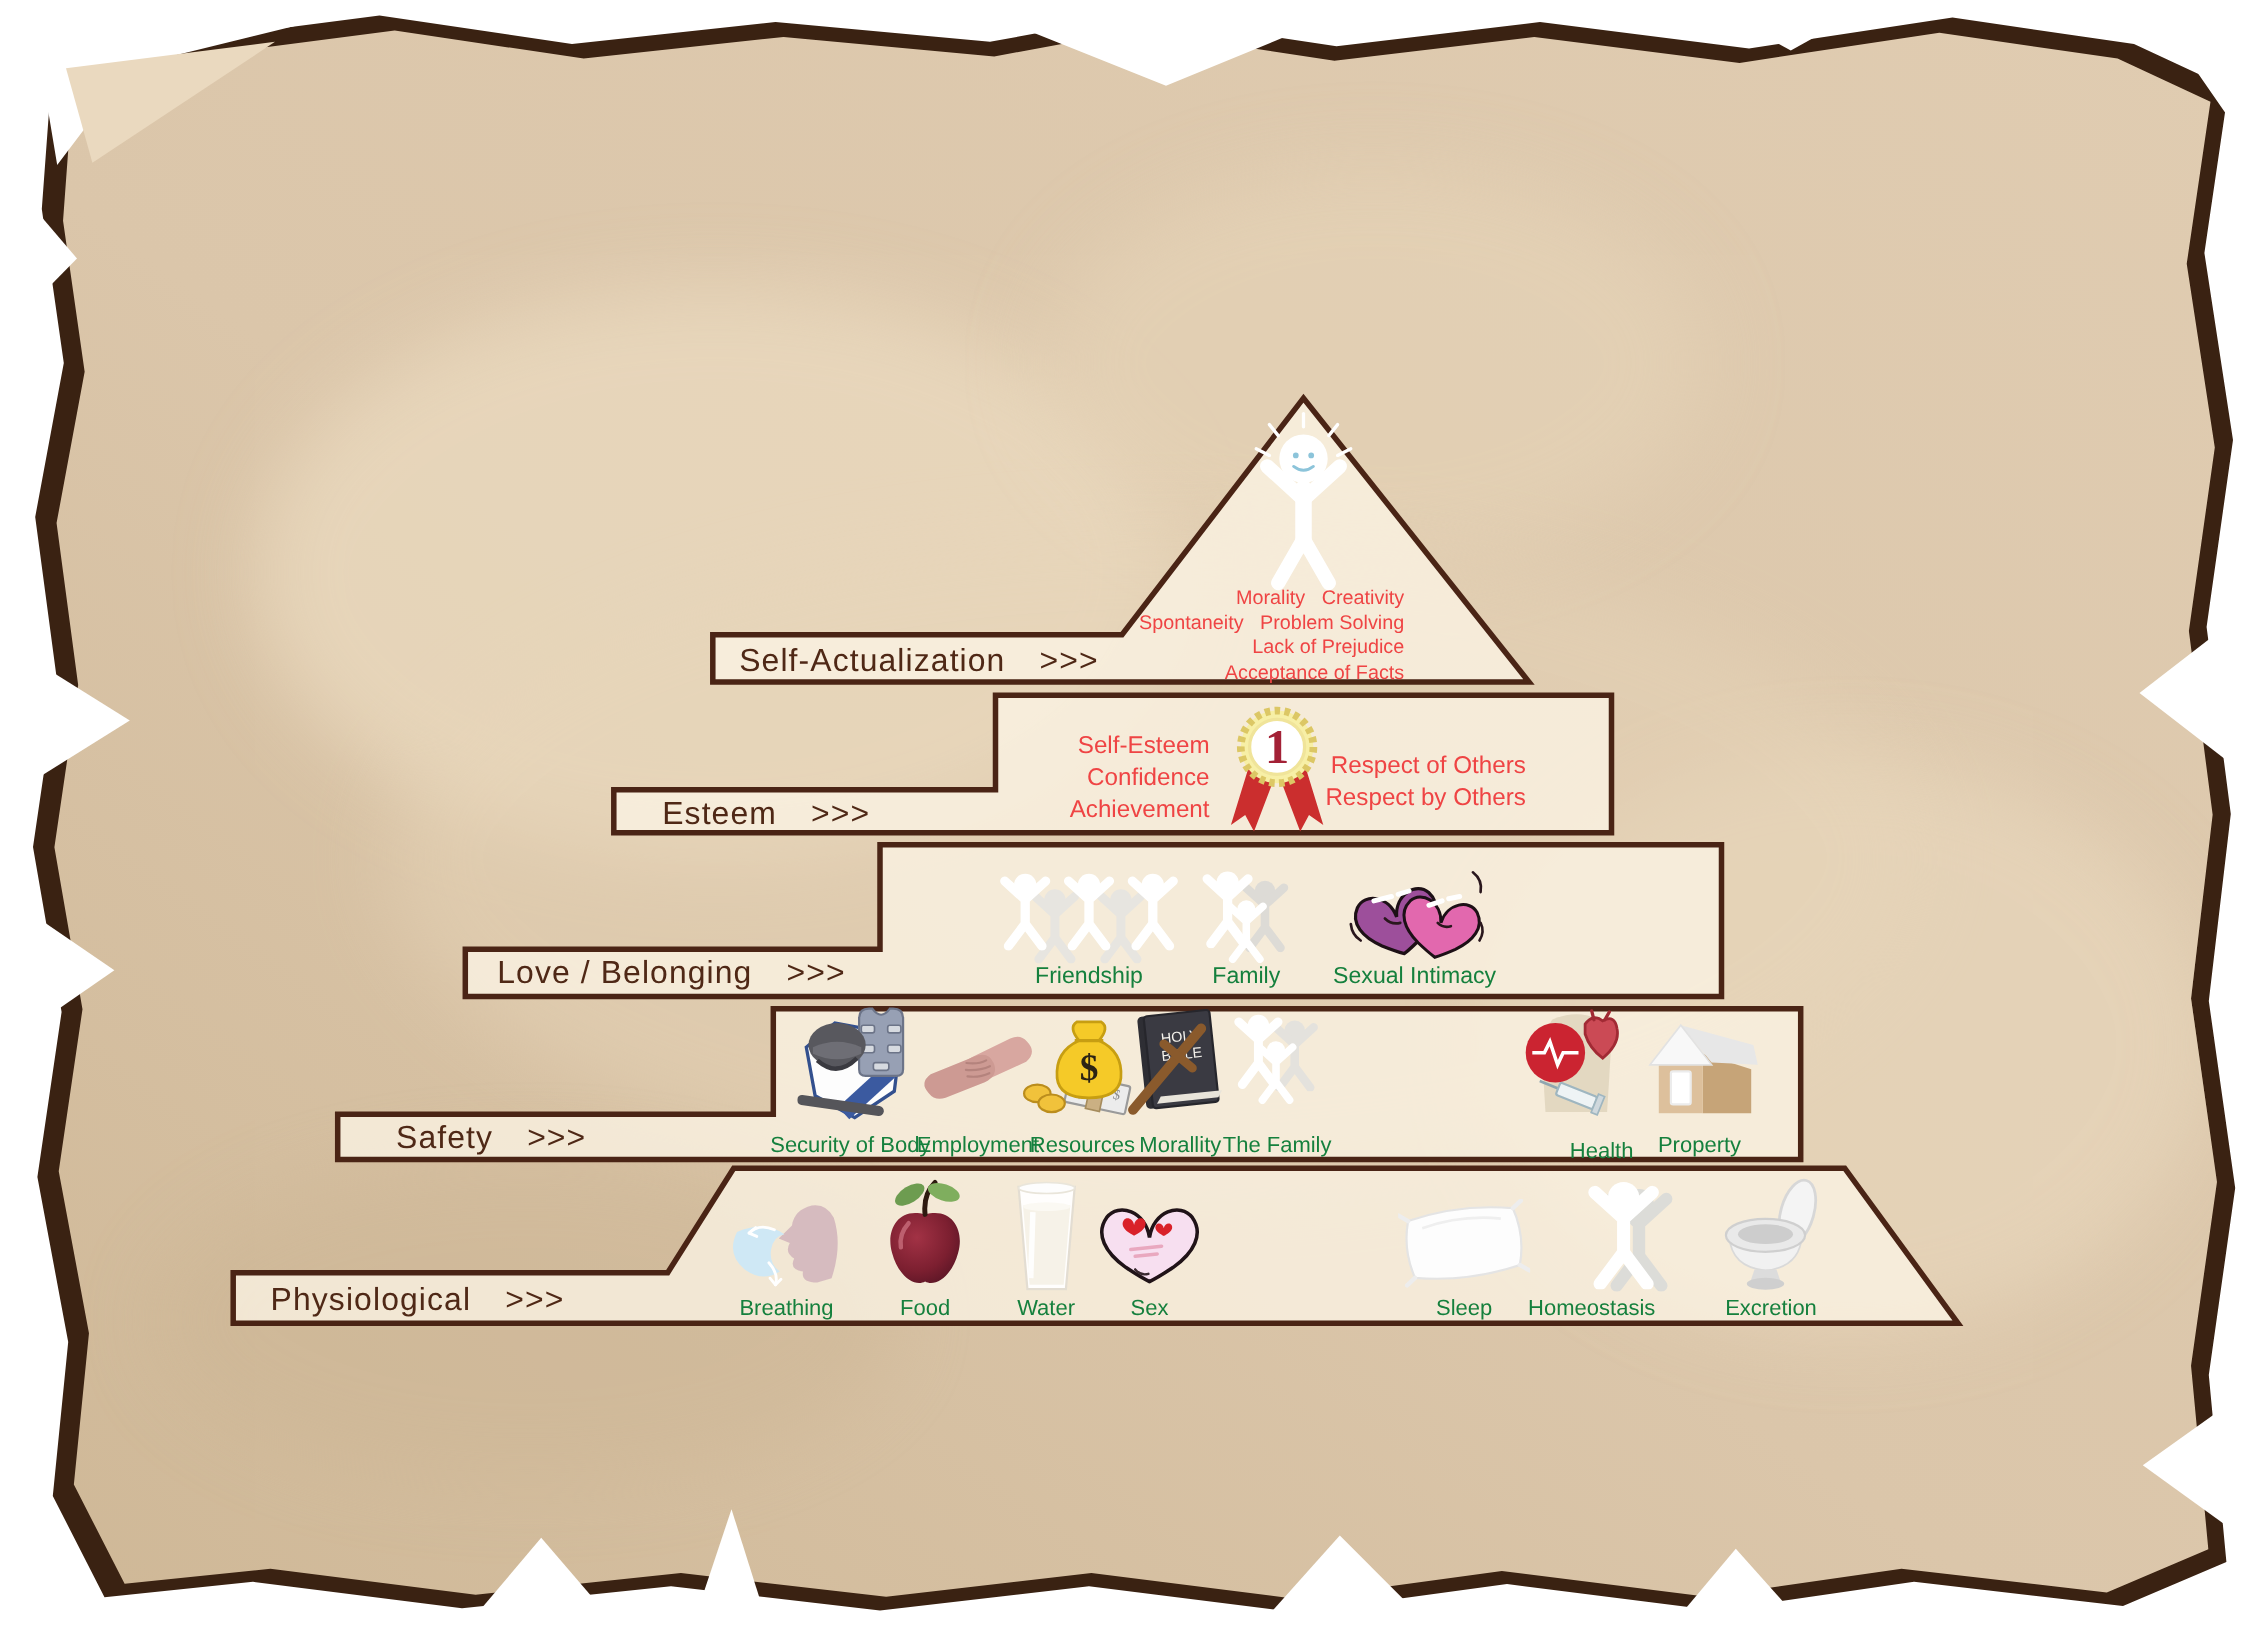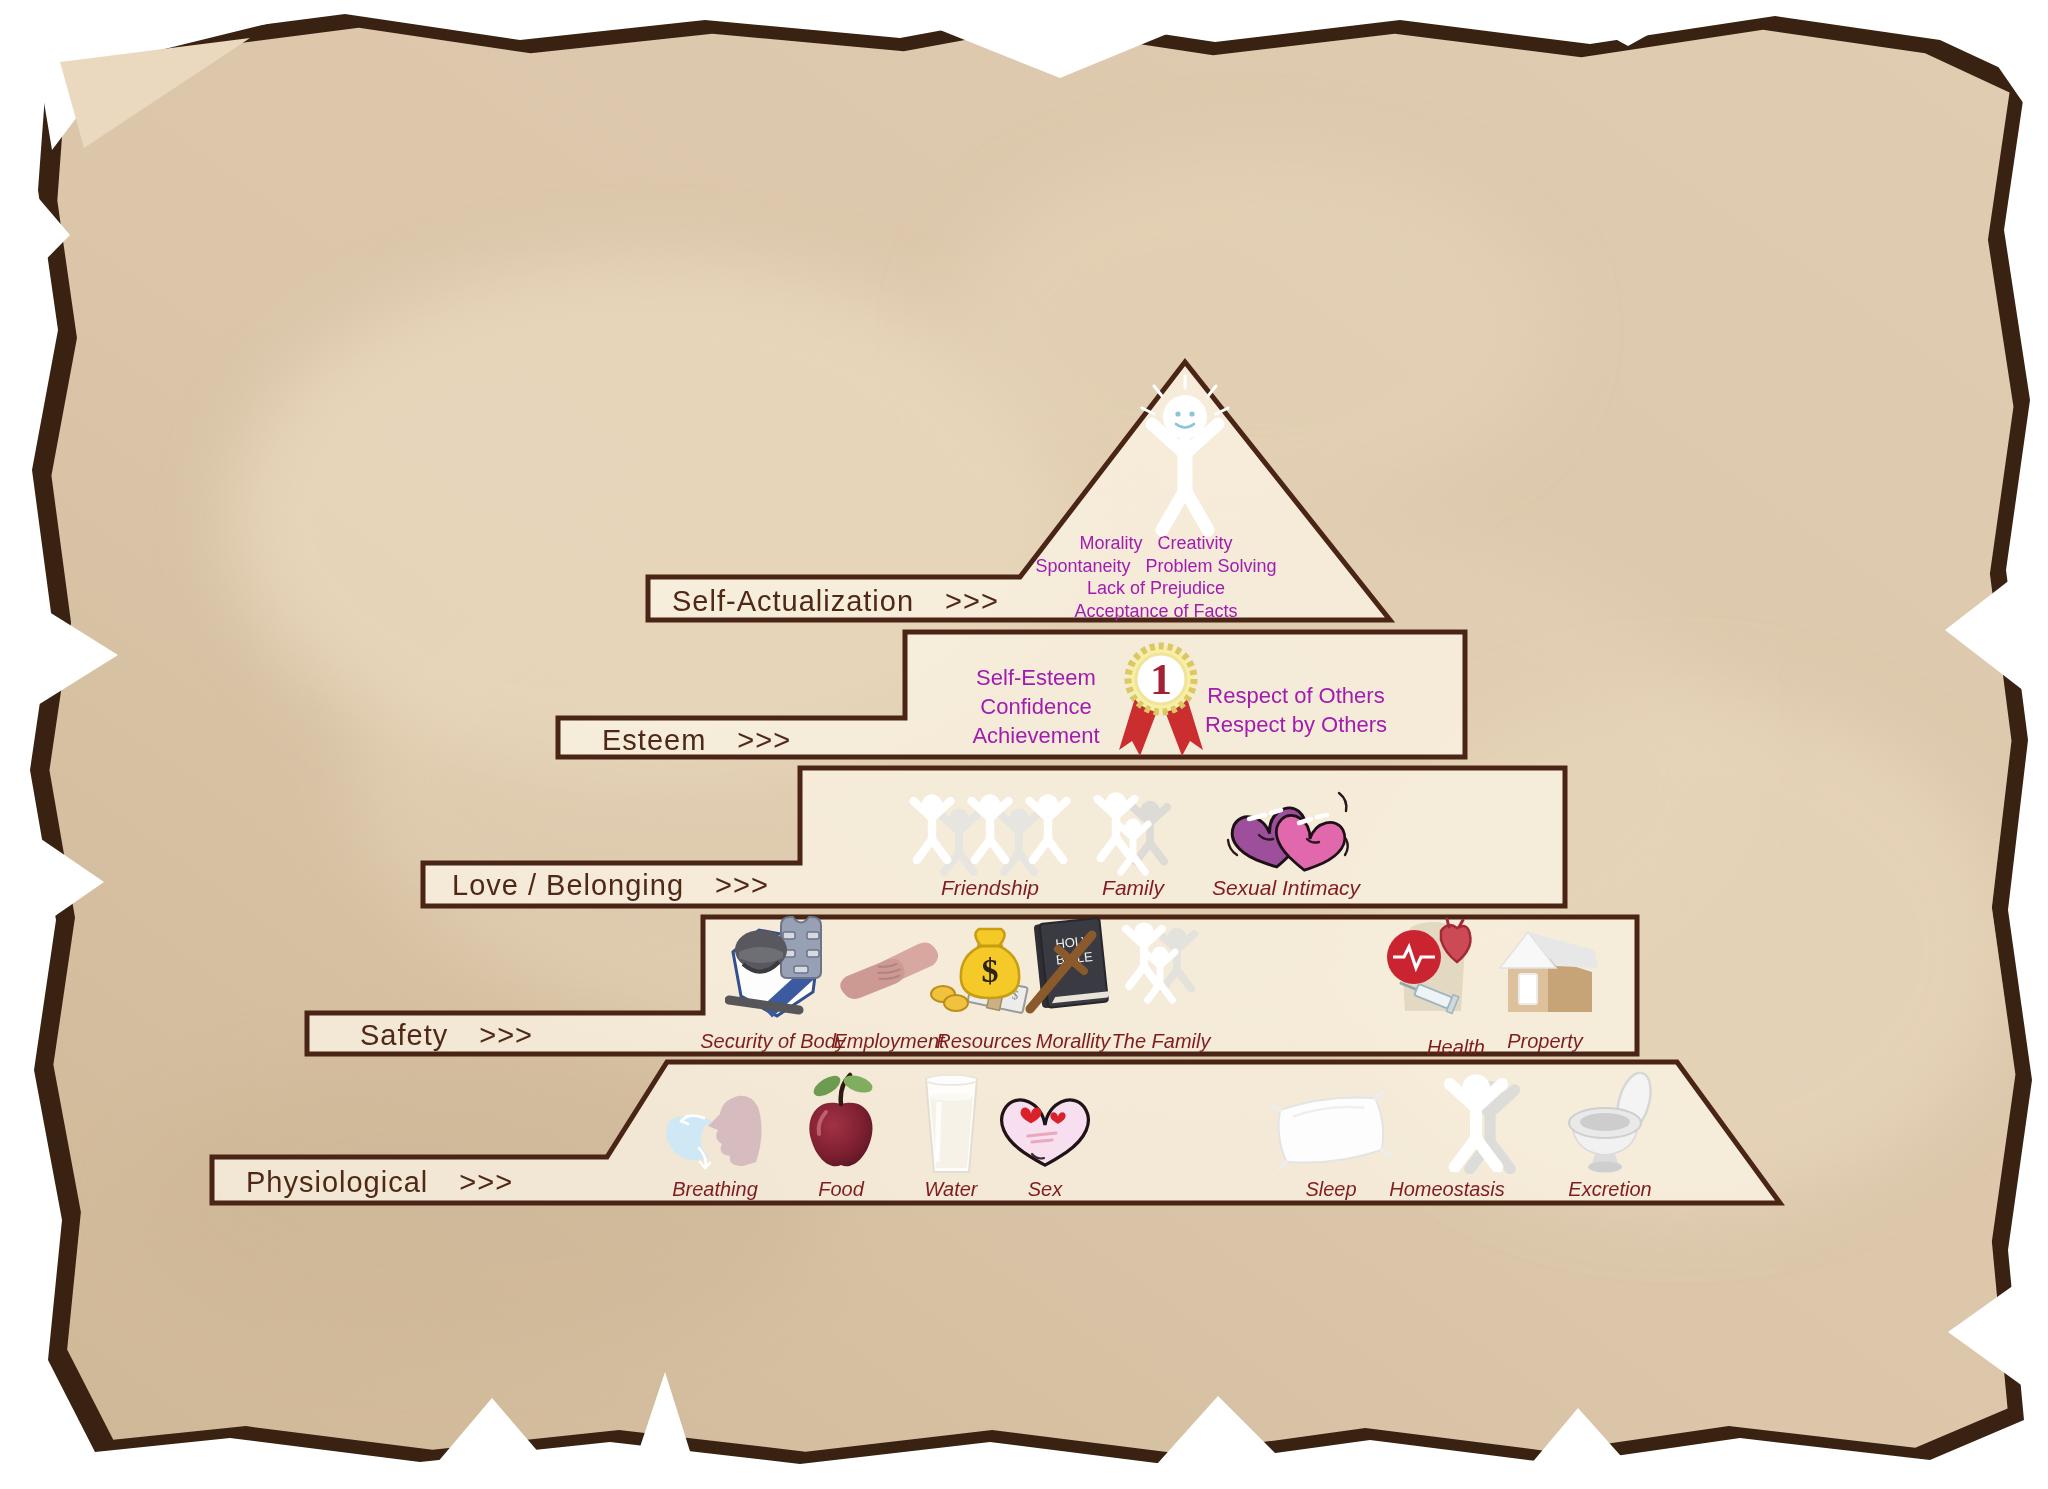--- a/index.html
+++ b/index.html
@@ -4,25 +4,25 @@
 <style>
   html,body{margin:0;padding:0;background:#ffffff;}
   body{width:2048px;height:1489px;font-family:"Liberation Sans",sans-serif;}
   #canvas{position:relative;width:2048px;height:1489px;overflow:hidden;background:#ffffff;}
   svg.layer{position:absolute;left:0;top:0;}
   .icon{position:absolute;}
   .title{position:absolute;left:283px;top:300px;font-size:37px;color:#5e2f1a;
          letter-spacing:2px;word-spacing:14px;white-space:nowrap;}
   .lvl-label{position:absolute;display:flex;gap:31px;font-size:29px;color:#4f2816;
              white-space:nowrap;letter-spacing:1px;}
-  .trait-block{position:absolute;transform:translateX(-50%);text-align:center;color:#a21caf;}
+  .trait-block{position:absolute;transform:translateX(-50%);text-align:right;color:#ef4444;}
   .trait-block div{white-space:pre;}
   .sa-traits{font-size:18px;line-height:22.5px;}
   .esteem-traits{font-size:22px;line-height:29px;}
-  .item-label{position:absolute;transform:translateX(-50%);font-size:20px;color:#7f1d1d;white-space:nowrap;font-style:italic;}
+  .item-label{position:absolute;transform:translateX(-50%);font-size:20px;color:#15803d;white-space:nowrap;}
   .item-label.lv3{font-size:21px;}
 </style>
 </head>
 <body>
 
 <div id="canvas">
 
   <svg width="0" height="0" style="position:absolute">
     <defs>
       <symbol id="figup" viewBox="-32 -16 64 84">

